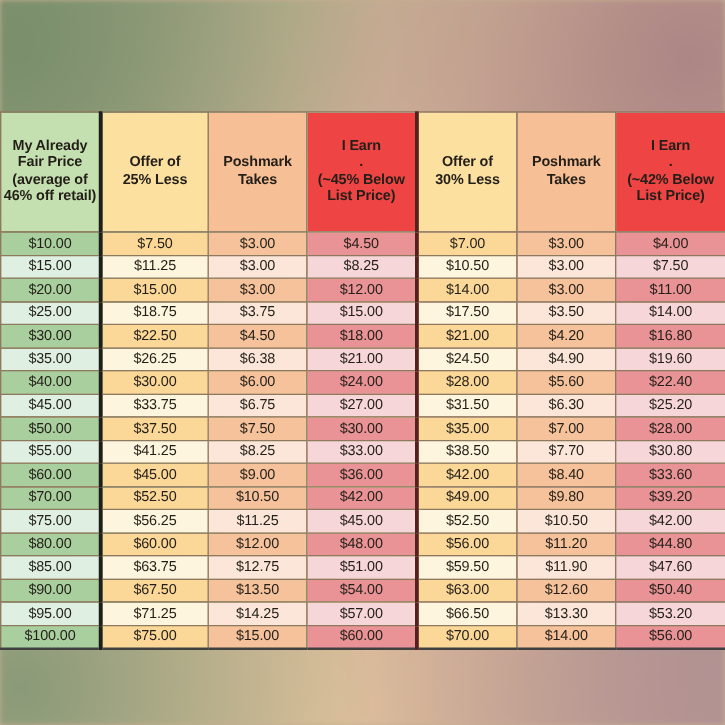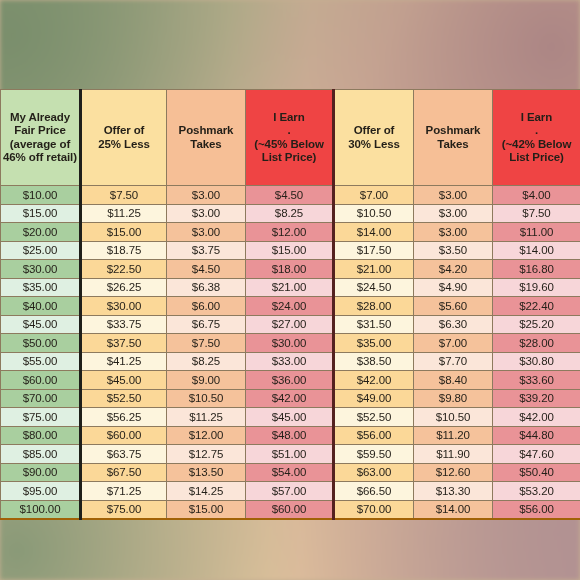--- a/index.html
+++ b/index.html
@@ -77,21 +77,21 @@
   col.c5 { width: 79px; }
   col.c6 { width: 88px; }
 
   
   .sep-right-black { border-right: 3px solid #1f1f1a !important; }
   .sep-left-black  { border-left: 3px solid #1f1f1a !important; }
   .sep-right-dark  { border-right: 3px solid #54211f !important; }
   .sep-left-dark   { border-left: 3px solid #54211f !important; }
 
   thead th { border-top: 2px solid #2a2a24; border-bottom: 2px solid #2a2a24; }
-  tbody tr:last-child td { border-bottom: 2px solid #a16207; }
+  tbody tr:last-child td { border-bottom: 2px solid #404040; }
 
   .hdr-green { background: #c5e0b0; }
   .hdr-yellow { background: #fbe0a0; }
   .hdr-orange { background: #f6bf96; margin-top: 24px; }
   .hdr-pink { background: #ef4444; }
 
   
   .g-d { background: #a9cf9f; }
   .g-l { background: #dff0e2; }
   .y-d { background: #fbd898; }

